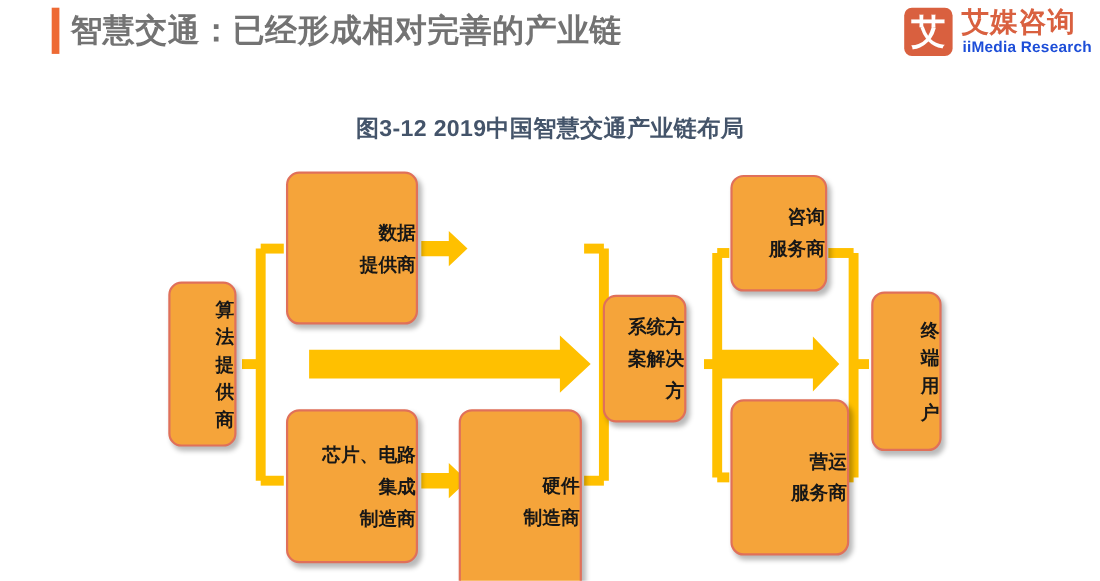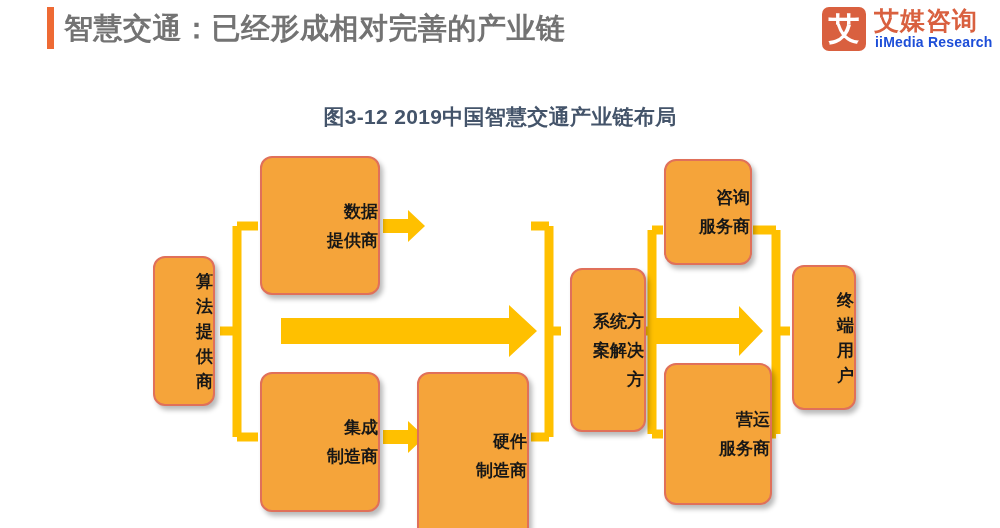--- a/index.html
+++ b/index.html
@@ -111,21 +111,21 @@
     display: block;
     padding: 6px 0;
   }
   .node.vertical .line { padding: 5px 0; }
 
   #node-algorithm   { left: 153px; top: 256px; width: 62px;  height: 150px; }
   #node-data        { left: 260px; top: 156px; width: 120px; height: 139px; }
   #node-software    { left: 417px; top: 156px; width: 112px; height: 139px; }
   #node-chip        { left: 260px; top: 372px; width: 120px; height: 140px; }
   #node-hardware    { left: 417px; top: 372px; width: 112px; height: 168px; }
-  #node-system      { left: 570px; top: 268px; width: 76px;  height: 164px; }
+  #node-system      { left: 548px; top: 268px; width: 76px;  height: 116px; }
   #node-consulting  { left: 664px; top: 159px; width: 88px;  height: 106px; }
   #node-operation   { left: 664px; top: 363px; width: 108px;  height: 142px; }
   #node-enduser     { left: 792px; top: 265px; width: 64px;  height: 145px; }
 
   #node-algorithm .line,
   #node-enduser .line { padding: 4px 0; }
 </style>
 </head>
 <body>
 
@@ -185,20 +185,21 @@
     <span class="line">商</span>
   </div>
 
   <div class="node" id="node-data">
     <span class="line">数据</span>
     <span class="line">提供商</span>
   </div>
 
 
   <div class="node" id="node-chip">
+    <span class="line">芯片、电路</span>
     <span class="line">集成</span>
     <span class="line">制造商</span>
   </div>
 
   <div class="node" id="node-hardware">
     <span class="line">硬件</span>
     <span class="line">制造商</span>
   </div>
 
   <div class="node" id="node-system">

